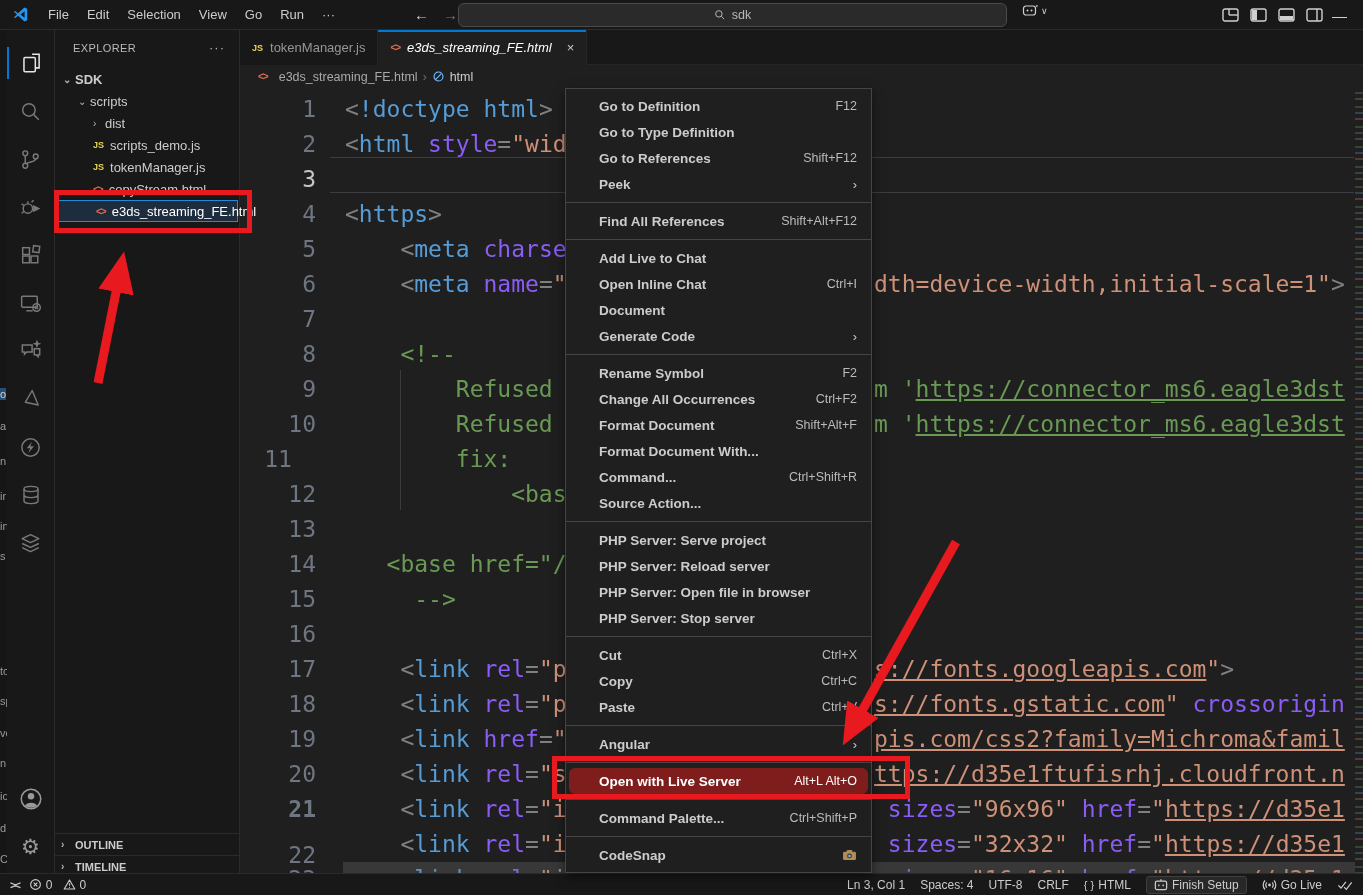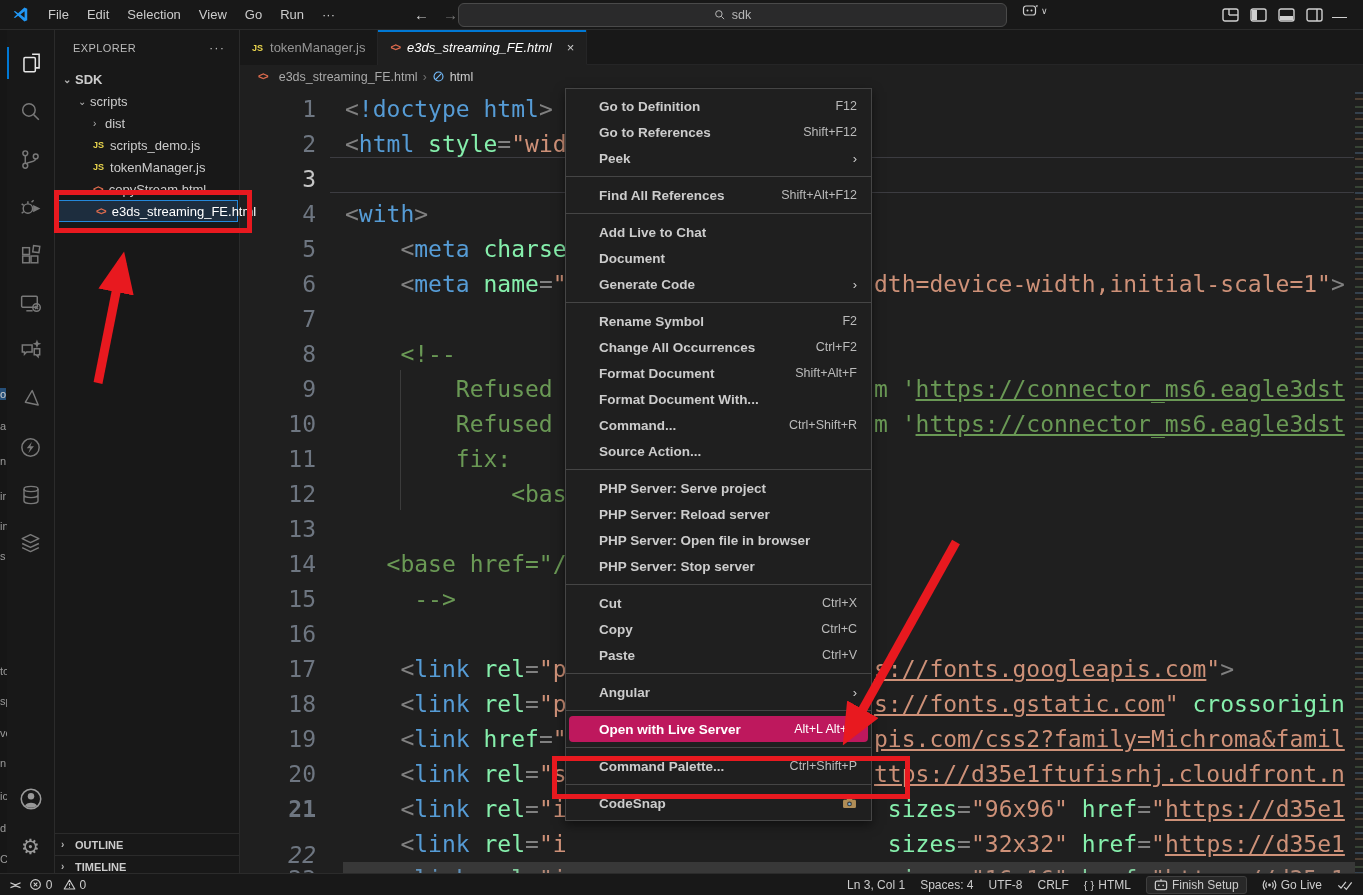--- a/index.html
+++ b/index.html
@@ -75,36 +75,36 @@
   .editor { position:absolute; left:240px; top:88px; width:1123px; height:785px; background:#1f1f1f; overflow:hidden; z-index:1; }
   .cur-line { position:absolute; left:90px; top:69px; width:1024px; height:36px; border-top:1px solid #3c3c41; border-bottom:1px solid #3c3c41; }
   .indent-guide { position:absolute; left:160px; top:282px; width:1px; height:140px; background:#3b3b3b; }
   .gutter-num { position:absolute; width:76px; text-align:right; font-family:"DejaVu Sans Mono", monospace;
     font-size:23px; color:#6e7681; line-height:35px; }
   .gutter-num.cur { color:#c6c6c6; }
   .code-row { position:absolute; left:105px; font-family:"DejaVu Sans Mono", monospace; font-size:23px;
     line-height:35px; white-space:pre; }
   .code-row.rfrag { left:634px; }
   .tk-w { color:#d4d4d4; } .tk-p { color:#808080; } .tk-t { color:#569cd6; }
-  .tk-a { color:#86efac; } .tk-s { color:#ce9178; } .tk-c { color:#6a9955; }
+  .tk-a { color:#8b5cf6; } .tk-s { color:#ce9178; } .tk-c { color:#6a9955; }
   .tk-sl { color:#ce9178; text-decoration:underline; }
   .tk-cl { color:#6a9955; text-decoration:underline; }
   .hscroll { position:absolute; left:103px; top:774px; width:1012px; height:11px; background:rgba(121,121,121,.28); }
   .minimap { position:absolute; right:0; top:0; width:8px; height:785px;
     background:repeating-linear-gradient(#1f1f1f 0 4px, #3a4a5a 4px 6px, #1f1f1f 6px 10px, #5a4636 10px 12px, #1f1f1f 12px 18px, #3d4d3a 18px 20px); opacity:.8; }
 
   
   .ctx-menu { position:absolute; left:565px; top:88px; width:307px; background:#1f1f1f;
     border:1px solid #454545; box-shadow:0 4px 10px rgba(0,0,0,.5); z-index:40; padding:4px 0; }
   .ctx-item { height:26px; display:flex; align-items:center; margin:0 3px; padding:0 11px 0 30px;
     font-size:13.5px; color:#cccccc; border-radius:4px; position:relative; }
   .ctx-item .lbl { flex:1 1 auto; white-space:nowrap;font-weight:bold; }
   .ctx-item .sc { color:#bbbbbb; font-size:12.5px; margin-left:20px; }
   .ctx-item .sub { color:#cccccc; font-size:13px; margin-left:20px; }
-  .ctx-item.hl { background:#be185d; color:#ffffff; }
+  .ctx-item.hl { background:#7f1d1d; color:#ffffff;border-radius:6px; }
   .ctx-item.hl .sc { color:#ffffff; }
   .ctx-sep { height:1px; background:#454545; margin:5px 0; }
   .cam { margin-left:8px; }
 
   
   .statusbar { position:absolute; left:0; top:873px; width:1363px; height:22px; background:#181818;
     border-top:1px solid #2b2b2b; display:flex; align-items:center; justify-content:space-between;
     font-size:12px; color:#cccccc; z-index:10; }
   .st-left, .st-right { display:flex; align-items:center; height:100%; }
   .st-left { padding-left:10px; gap:10px; }
@@ -365,36 +365,36 @@
   <div class="editor" id="editor">
     <div class="cur-line"></div>
     <div class="indent-guide"></div>
     <div id="codeRows">
         <div class="gutter-num" style="top: 4px;">1</div>
         <div class="code-row" style="top: 4px;"><span class="tk-p">&lt;</span><span class="tk-t">!doctype html</span><span class="tk-p">&gt;</span></div>
         <div class="gutter-num" style="top: 39px;">2</div>
         <div class="code-row" style="top: 39px;"><span class="tk-p">&lt;</span><span class="tk-t">html</span><span class="tk-w"> </span><span class="tk-a">style</span><span class="tk-p">=</span><span class="tk-s">"wid</span></div>
         <div class="gutter-num cur" style="top: 74px;">3</div>
         <div class="gutter-num" style="top: 109px;">4</div>
-        <div class="code-row" style="top: 109px;"><span class="tk-p">&lt;</span><span class="tk-t">with</span><span class="tk-p">&gt;</span></div>
+        <div class="code-row" style="top: 109px;"><span class="tk-p">&lt;</span><span class="tk-t">https</span><span class="tk-p">&gt;</span></div>
         <div class="gutter-num" style="top: 144px;">5</div>
         <div class="code-row" style="top: 144px;"><span class="tk-w">    </span><span class="tk-p">&lt;</span><span class="tk-t">meta</span><span class="tk-w"> </span><span class="tk-a">charse</span></div>
         <div class="gutter-num" style="top: 179px;">6</div>
         <div class="code-row" style="top: 179px;"><span class="tk-w">    </span><span class="tk-p">&lt;</span><span class="tk-t">meta</span><span class="tk-w"> </span><span class="tk-a">name</span><span class="tk-p">=</span><span class="tk-s">"</span></div>
         <div class="code-row rfrag" style="top: 179px;"><span class="tk-s">dth=device-width,initial-scale=1"</span><span class="tk-p">&gt;</span></div>
         <div class="gutter-num" style="top: 214px;">7</div>
         <div class="gutter-num" style="top: 249px;">8</div>
         <div class="code-row" style="top: 249px;"><span class="tk-w">    </span><span class="tk-c">&lt;!--</span></div>
         <div class="gutter-num" style="top: 284px;">9</div>
         <div class="code-row" style="top: 284px;"><span class="tk-w">        </span><span class="tk-c">Refused</span></div>
         <div class="code-row rfrag" style="top: 284px;"><span class="tk-c">m '</span><span class="tk-cl">https://connector_ms6.eagle3dst</span></div>
         <div class="gutter-num" style="top: 319px;">10</div>
         <div class="code-row" style="top: 319px;"><span class="tk-w">        </span><span class="tk-c">Refused</span></div>
         <div class="code-row rfrag" style="top: 319px;"><span class="tk-c">m '</span><span class="tk-cl">https://connector_ms6.eagle3dst</span></div>
-        <div class="gutter-num" style="top: 354px;">11</div>
+        <div class="gutter-num" style="top: 354px; text-align: center;">11</div>
         <div class="code-row" style="top: 354px;"><span class="tk-w">        </span><span class="tk-c">fix:</span></div>
         <div class="gutter-num" style="top: 389px;">12</div>
         <div class="code-row" style="top: 389px;"><span class="tk-w">            </span><span class="tk-c">&lt;base hr</span></div>
         <div class="gutter-num" style="top: 424px;">13</div>
         <div class="gutter-num" style="top: 459px;">14</div>
         <div class="code-row" style="top: 459px;"><span class="tk-w">   </span><span class="tk-c">&lt;base href="/</span></div>
         <div class="gutter-num" style="top: 494px;">15</div>
         <div class="code-row" style="top: 494px;"><span class="tk-w">     </span><span class="tk-c">--&gt;</span></div>
         <div class="gutter-num" style="top: 529px;">16</div>
         <div class="gutter-num" style="top: 564px;">17</div>
@@ -405,52 +405,59 @@
         <div class="code-row rfrag" style="top: 599px;"><span class="tk-sl">s://fonts.gstatic.com</span><span class="tk-s">"</span><span class="tk-w"> </span><span class="tk-a">crossorigin</span></div>
         <div class="gutter-num" style="top: 634px;">19</div>
         <div class="code-row" style="top: 634px;"><span class="tk-w">    </span><span class="tk-p">&lt;</span><span class="tk-t">link</span><span class="tk-w"> </span><span class="tk-a">href</span><span class="tk-p">=</span><span class="tk-s">"</span></div>
         <div class="code-row rfrag" style="top: 634px;"><span class="tk-sl">pis.com/css2?family=Michroma&amp;famil</span></div>
         <div class="gutter-num" style="top: 669px;">20</div>
         <div class="code-row" style="top: 669px;"><span class="tk-w">    </span><span class="tk-p">&lt;</span><span class="tk-t">link</span><span class="tk-w"> </span><span class="tk-a">rel</span><span class="tk-p">=</span><span class="tk-s">"s</span></div>
         <div class="code-row rfrag" style="top: 669px;"><span class="tk-sl">ttps://d35e1ftufisrhj.cloudfront.n</span></div>
         <div class="gutter-num" style="top: 704px; font-weight: bold;">21</div>
         <div class="code-row" style="top: 704px;"><span class="tk-w">    </span><span class="tk-p">&lt;</span><span class="tk-t">link</span><span class="tk-w"> </span><span class="tk-a">rel</span><span class="tk-p">=</span><span class="tk-s">"i</span></div>
         <div class="code-row rfrag" style="top: 704px;"><span class="tk-w"> </span><span class="tk-a">sizes</span><span class="tk-p">=</span><span class="tk-s">"96x96"</span><span class="tk-w"> </span><span class="tk-a">href</span><span class="tk-p">=</span><span class="tk-s">"</span><span class="tk-sl">https://d35e1</span></div>
-        <div class="gutter-num" style="top: 750px; font-style: italic;">22</div>
+        <div class="gutter-num" style="top: 750px;">22</div>
         <div class="code-row" style="top: 739px;"><span class="tk-w">    </span><span class="tk-p">&lt;</span><span class="tk-t">link</span><span class="tk-w"> </span><span class="tk-a">rel</span><span class="tk-p">=</span><span class="tk-s">"i</span></div>
         <div class="code-row rfrag" style="top: 739px;"><span class="tk-w"> </span><span class="tk-a">sizes</span><span class="tk-p">=</span><span class="tk-s">"32x32"</span><span class="tk-w"> </span><span class="tk-a">href</span><span class="tk-p">=</span><span class="tk-s">"</span><span class="tk-sl">https://d35e1</span></div>
         <div class="gutter-num" style="top: 774px;">23</div>
         <div class="code-row" style="top: 774px;"><span class="tk-w">    </span><span class="tk-p">&lt;</span><span class="tk-t">link</span><span class="tk-w"> </span><span class="tk-a">rel</span><span class="tk-p">=</span><span class="tk-s">"i</span></div>
         <div class="code-row rfrag" style="top: 774px;"><span class="tk-w"> </span><span class="tk-a">sizes</span><span class="tk-p">=</span><span class="tk-s">"16x16"</span><span class="tk-w"> </span><span class="tk-a">href</span><span class="tk-p">=</span><span class="tk-s">"</span><span class="tk-sl">https://d35e1</span></div>
       </div>
     <div class="hscroll"></div>
     <div class="minimap"></div>
   </div>
 
   <div class="ctx-menu" id="ctxMenu">
       <div class="ctx-item">
         <span class="lbl">Go to Definition</span>
         <span class="sc">F12</span>
       </div>
       <div class="ctx-item">
+        <span class="lbl">Go to Type Definition</span>
+      </div>
+      <div class="ctx-item">
         <span class="lbl">Go to References</span>
         <span class="sc">Shift+F12</span>
       </div>
       <div class="ctx-item">
         <span class="lbl">Peek</span>
         <span class="sub">›</span>
       </div>
       <div class="ctx-sep"></div>
       <div class="ctx-item">
         <span class="lbl">Find All References</span>
         <span class="sc">Shift+Alt+F12</span>
       </div>
       <div class="ctx-sep"></div>
       <div class="ctx-item">
         <span class="lbl">Add Live to Chat</span>
+      </div>
+      <div class="ctx-item">
+        <span class="lbl">Open Inline Chat</span>
+        <span class="sc">Ctrl+I</span>
       </div>
       <div class="ctx-item">
         <span class="lbl">Document</span>
       </div>
       <div class="ctx-item">
         <span class="lbl">Generate Code</span>
         <span class="sub">›</span>
       </div>
       <div class="ctx-sep"></div>
       <div class="ctx-item">

